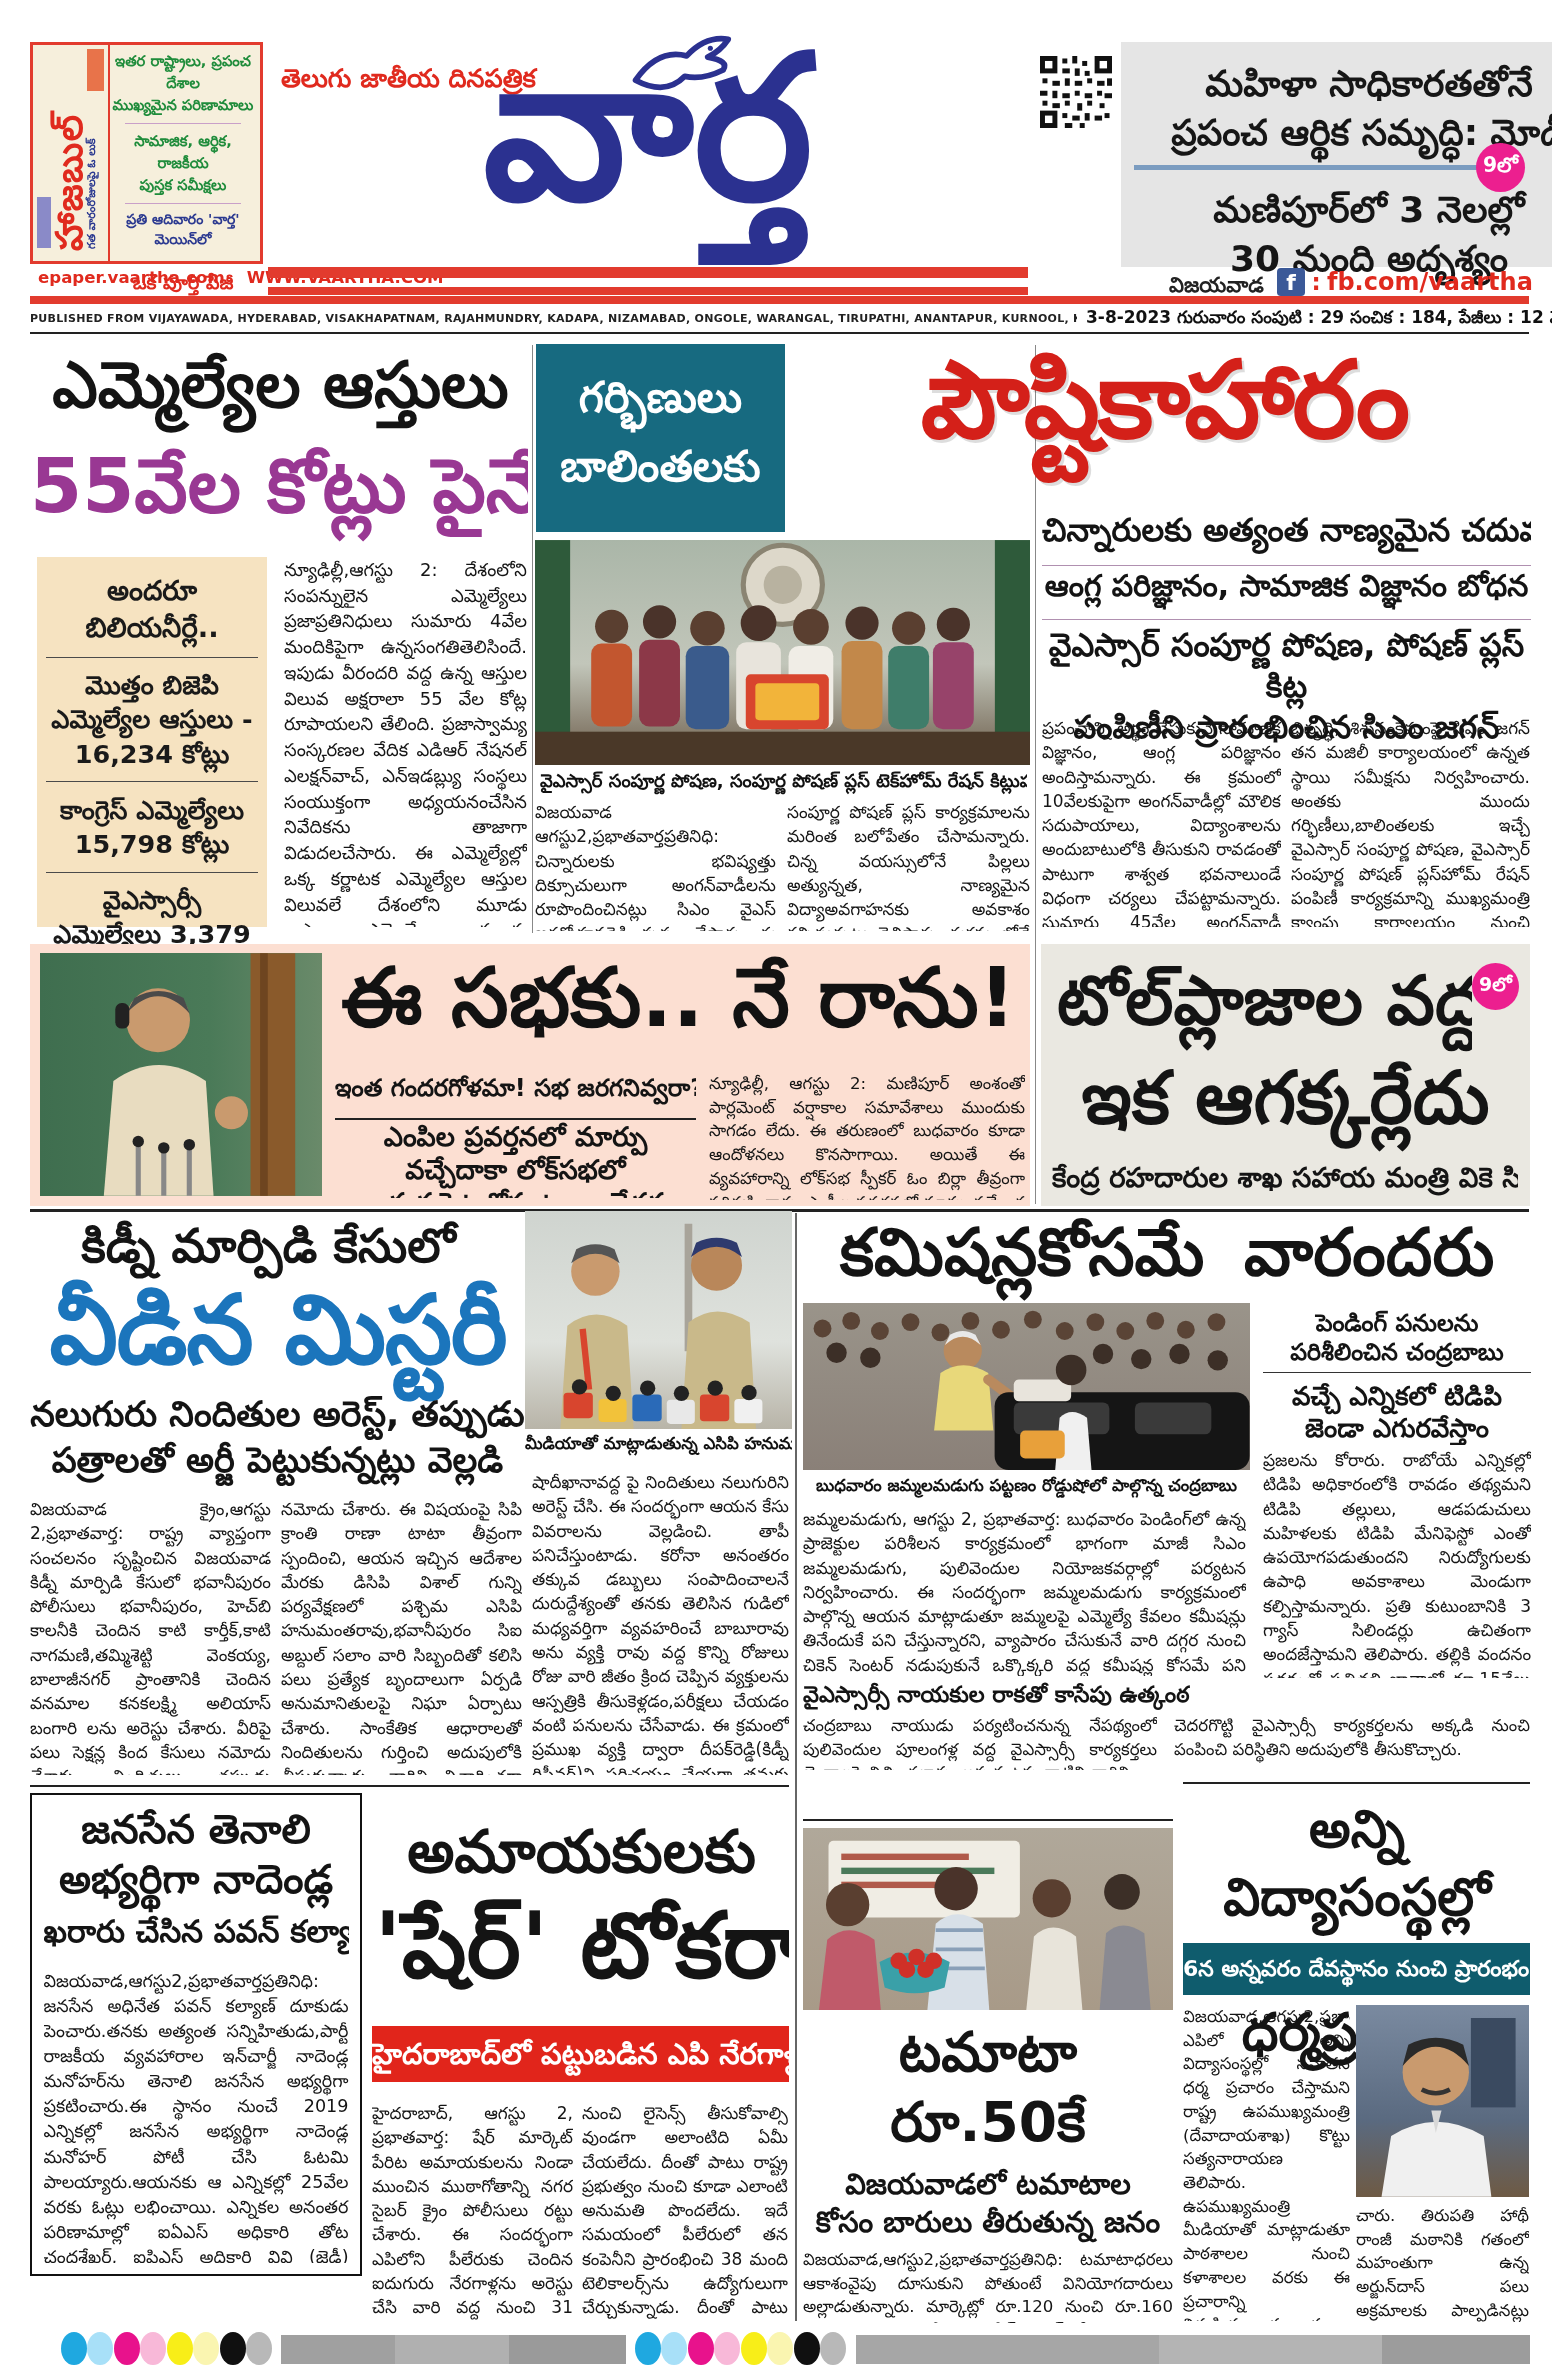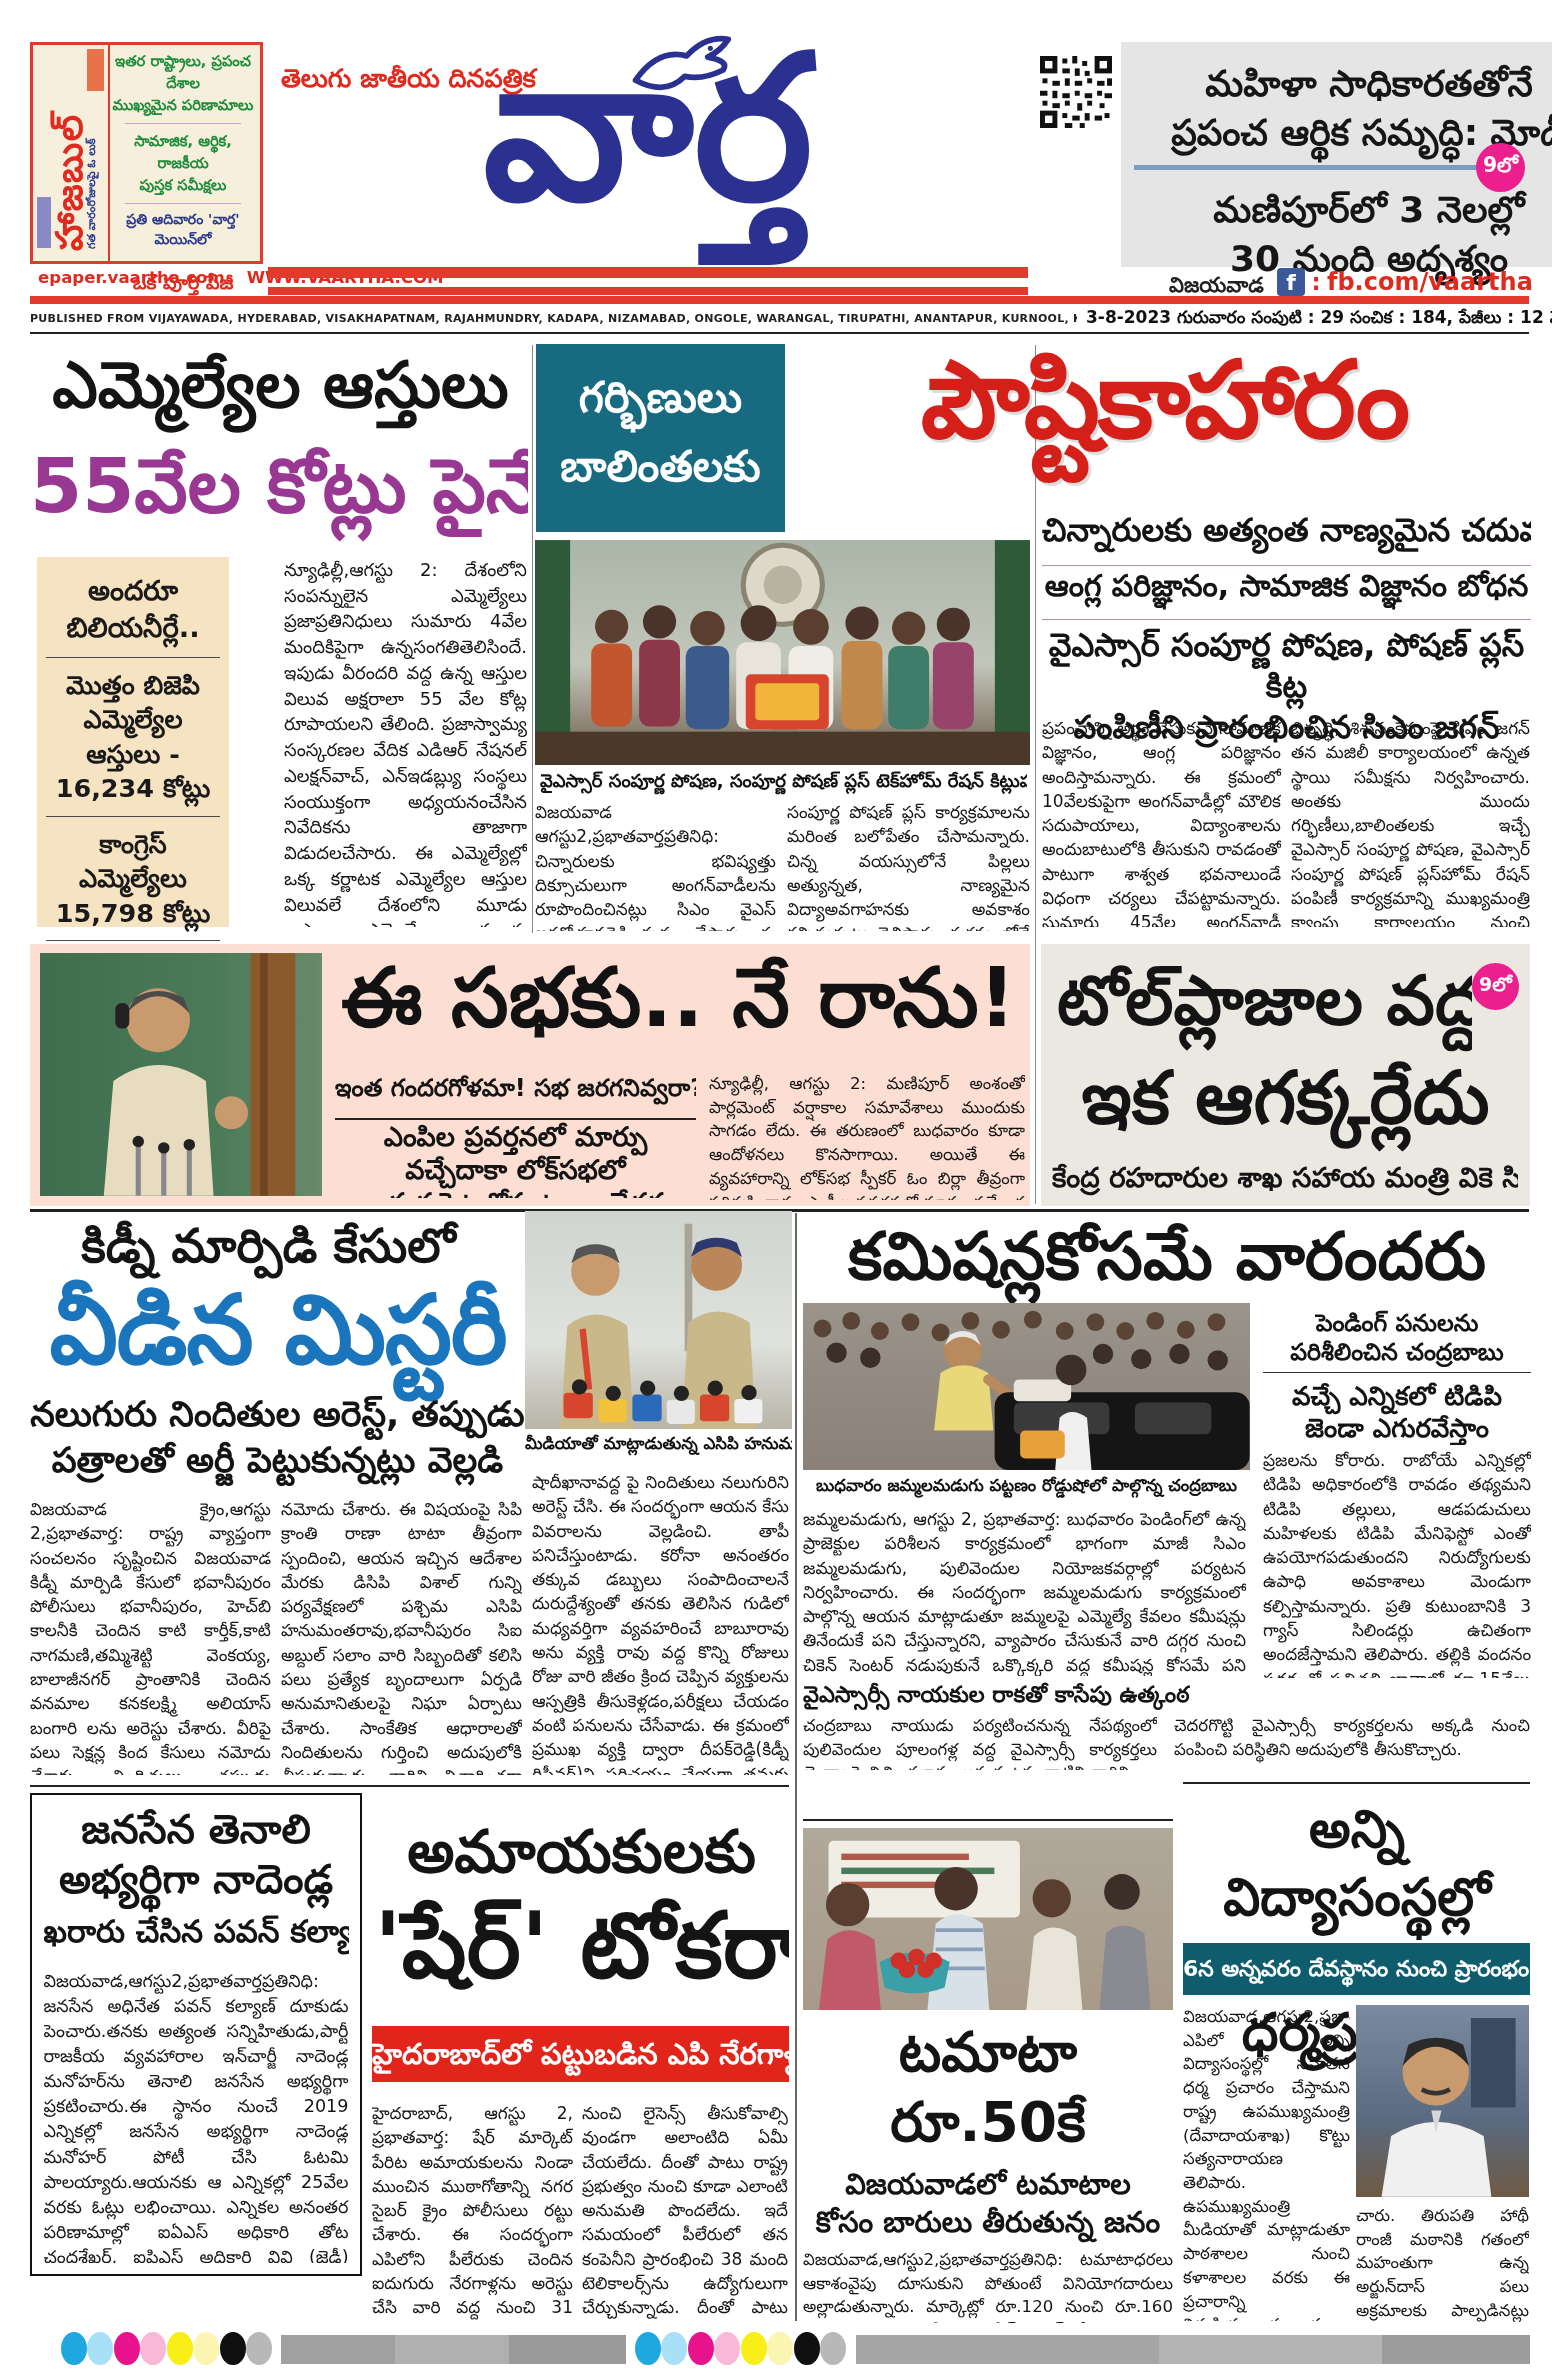--- a/index.html
+++ b/index.html
@@ -134,21 +134,21 @@
   <div class="abs b clip nw" style="left:30px;top:312px;width:1047px;font-size:11px;color:#222;letter-spacing:0.3px;">PUBLISHED FROM VIJAYAWADA, HYDERABAD, VISAKHAPATNAM, RAJAHMUNDRY, KADAPA,  NIZAMABAD, ONGOLE, WARANGAL, TIRUPATHI, ANANTAPUR, KURNOOL, KARIMNAGAR, MAHABUBNAGAR, KHAMMAM, NELLORE, NALGONDA, GUNTUR, TADEPALLIGUDEM,SRIKAKULAM</div>
   <div class="abs b nw" style="left:1086px;top:307px;width:444px;font-size:17px;color:#111;text-align:right;">3-8-2023  గురువారం సంపుటి : 29  సంచిక : 184,  పేజీలు : 12 వెల : 6.50</div>
   <div class="abs rule" style="left:30px;top:332px;width:1499px;height:1.9px;"></div>
 
   <div class="abs" style="left:532px;top:345px;width:1.3px;height:588px;background:#888;"></div>
   <div class="abs" style="left:1035px;top:345px;width:1.3px;height:859px;background:#888;"></div>
 
   <div class="abs b ctr nw clip" style="left:38px;top:348px;width:485px;font-size:64px;color:#141414;">ఎమ్మెల్యేల ఆస్తులు</div>
   <div class="abs b ctr nw clip" style="left:30px;top:442px;width:498px;font-size:75px;color:#993893;">55వేల కోట్లు పైనే..</div>
 
-  <div class="abs" style="left:37px;top:557px;width:192px;height:370px;background:#f6e3c1;box-sizing:border-box;padding:5.1px 9px;">
+  <div class="abs" style="left:37px;top:557px;width:230px;height:370px;background:#f6e3c1;box-sizing:border-box;padding:5.1px 9px;">
     <div class="statline" style="font-size:27.5px;">అందరూ బిలియనీర్లే..</div>
     <div class="statline">మొత్తం బిజెపి ఎమ్మెల్యేల ఆస్తులు - 16,234 కోట్లు</div>
     <div class="statline">కాంగ్రెస్ ఎమ్మెల్యేలు 15,798 కోట్లు</div>
     <div class="statline">వైఎస్సార్సీ ఎమ్మెల్యేలు 3,379 కోట్లు</div>
     <div class="statline" style="border-bottom:none;">బిఆర్ఎస్ ఎమ్మెల్యేలు 1,443 కోట్లు</div>
   </div>
 
   <div class="abs bt" style="left:284px;top:557px;width:243px;height:370px;font-size:18px;">
     <span>న్యూఢిల్లీ,ఆగస్టు 2: దేశంలోని సంపన్నులైన ఎమ్మెల్యేలు ప్రజాప్రతినిధులు సుమారు 4వేల మందికిపైగా ఉన్నసంగతితెలిసిందే. ఇపుడు వీరందరి వద్ద ఉన్న ఆస్తుల విలువ అక్షరాలా 55 వేల కోట్ల రూపాయలని తేలింది. ప్రజాస్వామ్య సంస్కరణల వేదిక ఎడిఆర్ నేషనల్ ఎలక్షన్‌వాచ్, ఎన్‌ఇడబ్ల్యు సంస్థలు సంయుక్తంగా అధ్యయనంచేసిన నివేదికను తాజాగా విడుదలచేసారు. ఈ ఎమ్మెల్యేల్లో ఒక్క కర్ణాటక ఎమ్మెల్యేల ఆస్తుల విలువలే దేశంలోని మూడు రాష్ట్రాల ఎమ్మెల్యేల ఆస్తులకు సమానమని తేలింది. మొత్తం 28 రాష్ట్రాలు, అసెంబ్లీలు గల రెండు కేంద్ర పాలిత ప్రాంతాల్లోని ఎమ్మెల్యేల ఆస్తుల వివరాలతో ఈ నివేదిక విడుదలయింది.</span>
     
@@ -275,21 +275,21 @@
   </div>
   <div class="abs cap clip nw" style="left:525px;top:1434px;width:267px;font-size:16.6px;">మీడియాతో మాట్లాడుతున్న ఎసిపి హనుమంతరావు</div>
 
   <div class="abs bt" style="left:30px;top:1497px;width:241px;height:278px;">విజయవాడ క్రైం,ఆగస్టు 2,ప్రభాతవార్త: రాష్ట్ర వ్యాప్తంగా సంచలనం సృష్టించిన విజయవాడ కిడ్నీ మార్పిడి కేసులో భవానీపురం పోలీసులు భవానీపురం, హెచ్‌బి కాలనీకి చెందిన కాటి కార్తీక్,కాటి నాగమణి,తమ్మిశెట్టి వెంకయ్య, బాలాజీనగర్ ప్రాంతానికి చెందిన వనమాల కనకలక్ష్మి అలియాస్ బంగారి లను అరెస్టు చేశారు. వీరిపై పలు సెక్షన్ల కింద కేసులు నమోదు చేశారు. నిందితులు తప్పుడు పత్రాలతో ఆసుపత్రుల్లో అర్జీలు పెట్టుకున్నట్లు పోలీసుల విచారణలో వెల్లడైంది.</div>
   <div class="abs bt" style="left:281px;top:1497px;width:241px;height:278px;">నమోదు చేశారు. ఈ విషయంపై సిపి క్రాంతి రాణా టాటా తీవ్రంగా స్పందించి, ఆయన ఇచ్చిన ఆదేశాల మేరకు డిసిపి విశాల్ గున్ని పర్యవేక్షణలో పశ్చిమ ఎసిపి హనుమంతరావు,భవానీపురం సిఐ అబ్దుల్ సలాం వారి సిబ్బందితో కలిసి పలు ప్రత్యేక బృందాలుగా ఏర్పడి అనుమానితులపై నిఘా ఏర్పాటు చేశారు. సాంకేతిక ఆధారాలతో నిందితులను గుర్తించి అదుపులోకి తీసుకున్నారు. వారిని విచారించగా పలు కీలక విషయాలు వెలుగులోకి వచ్చాయి.</div>
   <div class="abs bt" style="left:532px;top:1470px;width:257px;height:305px;">
     <span>షాదీఖానావద్ద పై నిందితులు నలుగురిని అరెస్ట్ చేసి. ఈ సందర్భంగా ఆయన కేసు వివరాలను వెల్లడించి. తాపీ పనిచేస్తుంటాడు. కరోనా అనంతరం తక్కువ డబ్బులు సంపాదించాలనే దురుద్దేశ్యంతో తనకు తెలిసిన గుడిలో మధ్యవర్తిగా వ్యవహరించే బాబూరావు అను వ్యక్తి రావు వద్ద కొన్ని రోజులు రోజు వారి జీతం క్రింద చెప్పిన వ్యక్తులను ఆస్పత్రికి తీసుకెళ్లడం,పరీక్షలు చేయడం వంటి పనులను చేసేవాడు. ఈ క్రమంలో ప్రముఖ వ్యక్తి ద్వారా దీపక్‌రెడ్డి(కిడ్నీ రిసీవర్)ని పరిచయం చేయగా తమకు గాను రూ.29 లక్షలు ఇచ్చే విధంగా ఒప్పందం కుదిరింది. తనకు తెలిసిన మహిళ ద్వారా వేరొక దానికి సుముఖం తెలిపిందని ఆమెను తనిఖీ</span>
     
   </div>
 
-  <div class="abs b ctr nw clip" style="left:803px;top:1218px;width:728px;font-size:66px;color:#141414;">కమిషన్లకోసమే వారందరు</div>
+  <div class="abs b ctr nw clip" style="left:803px;top:1218px;width:728px;font-size:66px;color:#141414;font-family:Liberation Mono, monospace;">కమిషన్లకోసమే వారందరు</div>
 
   <div class="photo" style="left:803px;top:1303px;width:447px;height:167px;background:linear-gradient(180deg,#9a948a 0%,#8a8078 100%);">
     <svg width="447" height="167" viewBox="0 0 700 262">
       <g fill="#5a4436">
         <circle cx="30" cy="40" r="14"></circle>
           <circle cx="75" cy="28" r="14"></circle>
           <circle cx="120" cy="44" r="14"></circle>
           <circle cx="168" cy="30" r="14"></circle>
         <circle cx="215" cy="46" r="14"></circle>
           <circle cx="262" cy="28" r="14"></circle>

